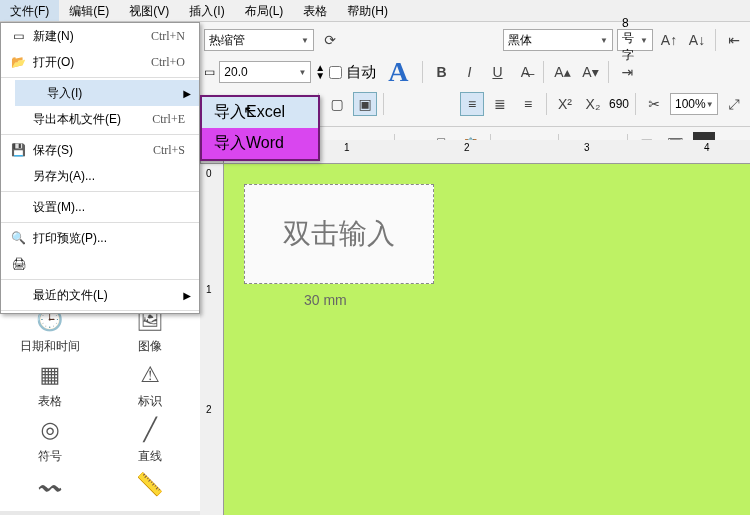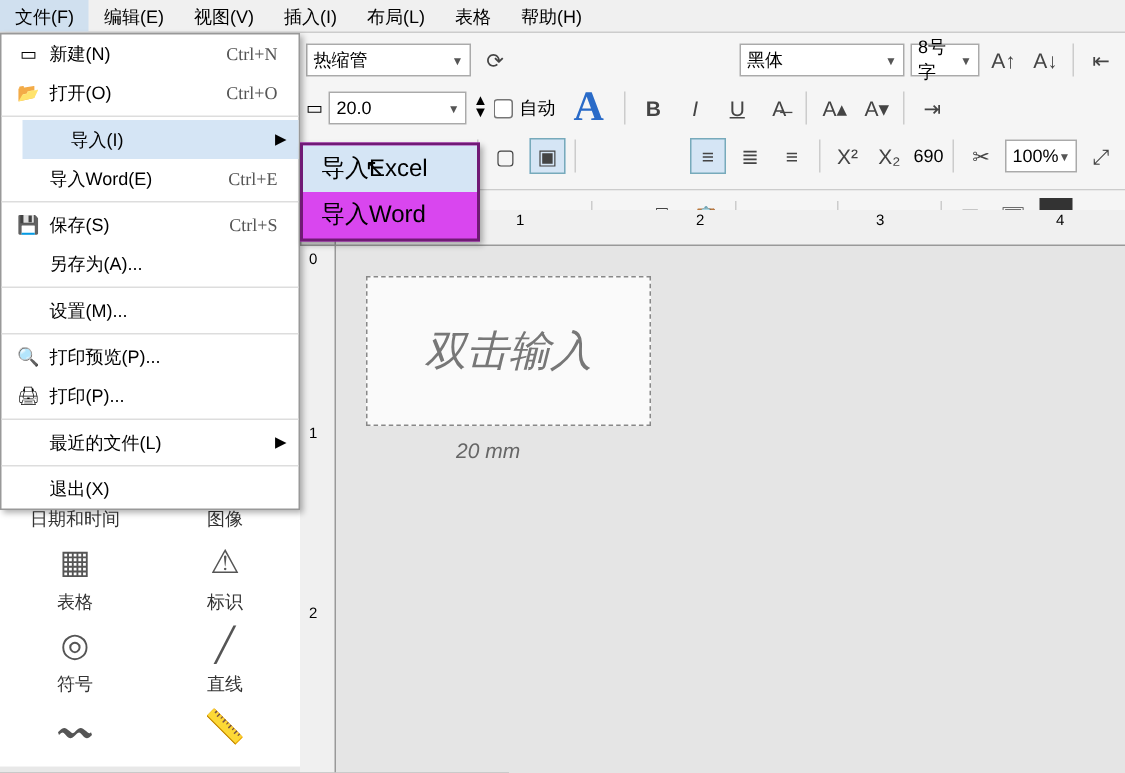--- a/index.html
+++ b/index.html
@@ -39,21 +39,21 @@
 .tool-row { display: flex; justify-content: space-around; margin-bottom: 6px; }
 .tool-item { display: flex; flex-direction: column; align-items: center; width: 60px; font-size: 12px; color: #333; gap: 4px; }
 .tool-ico { font-size: 22px; color: #555; height: 28px; display: flex; align-items: center; }
 
 .canvas-area { position: absolute; left: 200px; top: 140px; right: 0; bottom: 0; background: #aaa; }
 .ruler-h { position: absolute; top: 0; left: 24px; right: 0; height: 24px; background: #f0f0f0; border-bottom: 1px solid #999; font-size: 10px; }
 .ruler-v { position: absolute; top: 24px; left: 0; bottom: 0; width: 24px; background: #f0f0f0; border-right: 1px solid #999; font-size: 10px; }
 .ruler-corner { position: absolute; top: 0; left: 0; width: 24px; height: 24px; background: #e0e0e0; border: 1px solid #999; display: flex; align-items: center; justify-content: center; font-size: 12px; }
 .ruler-h .tick { position: absolute; top: 2px; }
 .ruler-v .tick { position: absolute; left: 6px; }
-.canvas-inner { position: absolute; left: 24px; top: 24px; right: 0; bottom: 0; background: #e5e5e5; font-style: italic; }
+.canvas-inner { position: absolute; left: 24px; top: 24px; right: 0; bottom: 0; background: #bef264; }
 .label-object { position: absolute; left: 20px; top: 20px; width: 190px; height: 100px; background: #fafafa; border: 1px dashed #888; display: flex; align-items: center; justify-content: center; font-size: 28px; color: #777; font-family: "SimSun", serif; }
 .dim-text { position: absolute; left: 80px; top: 128px; font-size: 14px; color: #666; }
 </style>
 </head>
 <body>
 
 <div class="menubar">
   <div>文件(F)</div>
   <div>编辑(E)</div>
   <div>视图(V)</div>
@@ -75,21 +75,21 @@
       <span class="sc">Ctrl+O</span>
   </div>
   <div class="sep"></div>
   <div class="mi hover">
     <span class="ico"></span>
     <span class="lbl">导入(I)</span>
       <span class="arrow">▶</span>
   </div>
   <div class="mi">
     <span class="ico"></span>
-    <span class="lbl">导入Word(E)</span>
+    <span class="lbl">导出本机文件(E)</span>
       <span class="sc">Ctrl+E</span>
   </div>
   <div class="sep"></div>
   <div class="mi">
     <span class="ico">💾</span>
     <span class="lbl">保存(S)</span>
       <span class="sc">Ctrl+S</span>
   </div>
   <div class="mi">
     <span class="ico"></span>
@@ -100,70 +100,65 @@
     <span class="ico"></span>
       <span class="lbl">设置(M)...</span>
   </div>
   <div class="sep"></div>
   <div class="mi">
     <span class="ico">🔍</span>
     <span class="lbl">打印预览(P)...</span>
   </div>
   <div class="mi">
     <span class="ico">🖨</span>
-    <span class="lbl">打印(P)...</span>
   </div>
   <div class="sep"></div>
   <div class="mi">
     <span class="ico"></span>
       <span class="lbl">最近的文件(L)</span>
       <span class="arrow">▶</span>
   </div>
   <div class="sep"></div>
-  <div class="mi">
-    <span class="ico"></span>
-      <span class="lbl">退出(X)</span>
-  </div>
 </div>
 
 <div class="sub-menu">
   <div class="mi hover">导入Excel</div>
   <div class="mi">导入Word</div>
 </div>
 
 <div class="toolbar-area">
   <div class="tb-row">
     <div class="combo" style="width:110px">
       <span>热缩管</span>
         <span class="drop">▼</span>
     </div>
     <div class="btn">⟳</div>
     <div style="flex:1"></div>
     <div class="combo" style="width:110px">
       <span>黑体</span>
         <span class="drop">▼</span>
     </div>
-    <div class="combo" style="width:46px">
+    <div class="combo" style="width:36px">
       <span>8号字</span>
         <span class="drop">▼</span>
     </div>
     <div class="btn">A↑</div>
     <div class="btn">A↓</div>
     <div class="vsep"></div>
     <div class="btn">⇤</div>
   </div>
   <div class="tb-row">
     <span style="font-size:12px">▭</span>
     <div class="combo" style="width:92px">
       <span>20.0</span>
         <span class="drop">▼</span>
     </div>
     <span style="font-size:10px;line-height:8px">▲<br>▼</span>
     <input type="checkbox" style="">
-    <span style="font-size:12px">自动</span>
+    <span style="font-size:15px">自动</span>
     <span class="big-a">A</span>
     <div class="vsep"></div>
     <div class="btn">
         <b>B</b>
       </div>
     <div class="btn">
         <i>I</i>
       </div>
     <div class="btn">
         <u>U</u>
@@ -279,17 +274,17 @@
     <span class="tick" style="left:360px">3</span>
     <span class="tick" style="left:480px">4</span>
   </div>
   <div class="ruler-v">
     <span class="tick" style="top:4px">0</span>
     <span class="tick" style="top:120px">1</span>
     <span class="tick" style="top:240px">2</span>
   </div>
   <div class="canvas-inner">
     <div class="label-object">双击输入</div>
-    <div class="dim-text">20 mm</div>
+    <div class="dim-text">30 mm</div>
   </div>
 </div>
 
 <div style="position:absolute;left:243px;top:102px;z-index:200;font-size:16px">↖</div>
 
 </body></html>

